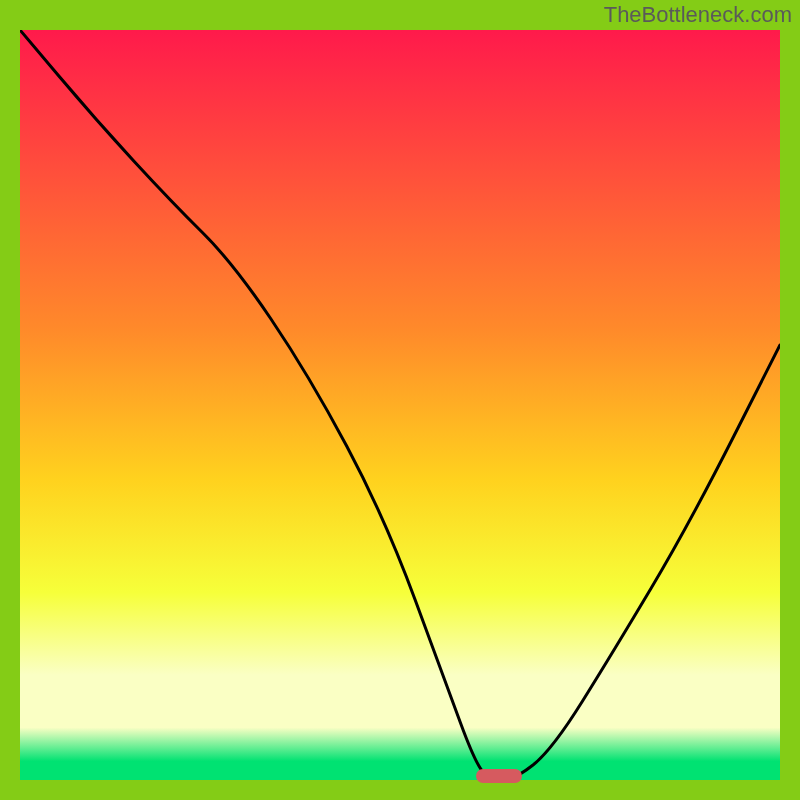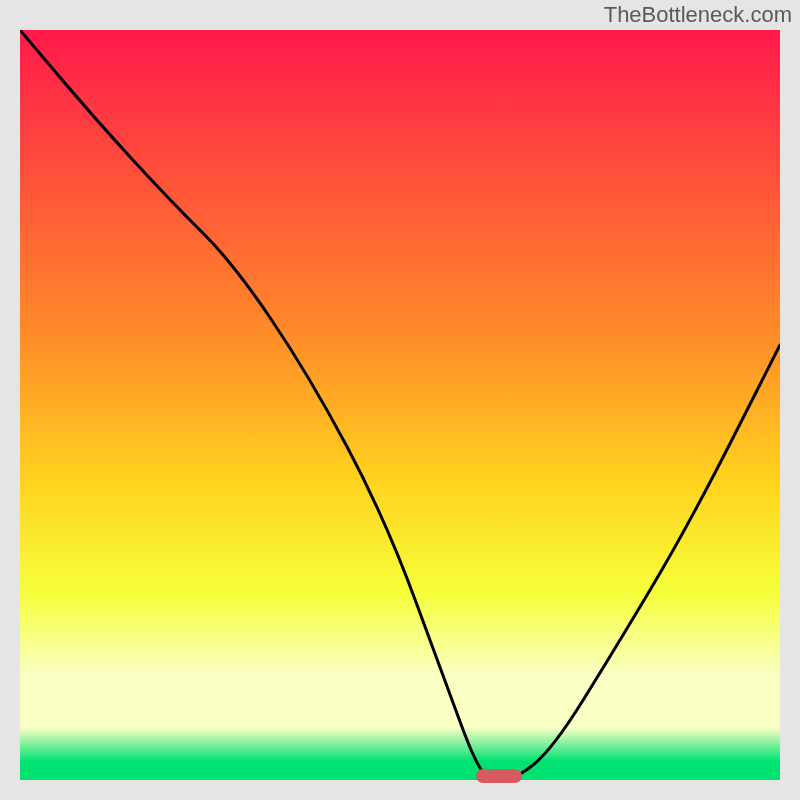--- a/index.html
+++ b/index.html
@@ -7,21 +7,21 @@
     padding: 0;
     width: 800px;
     height: 800px;
     background: #000;
     overflow: hidden;
   }
   .wrap {
     position: relative;
     width: 800px;
     height: 800px;
-    background: #e5e5e5;
+    background: #84cc16;
   }
   .attrib {
     position: absolute;
     top: 2px;
     right: 8px;
     color: #5a5a5a;
     font-family: Arial, Helvetica, sans-serif;
     font-size: 22px;
     letter-spacing: 0px;
   }

